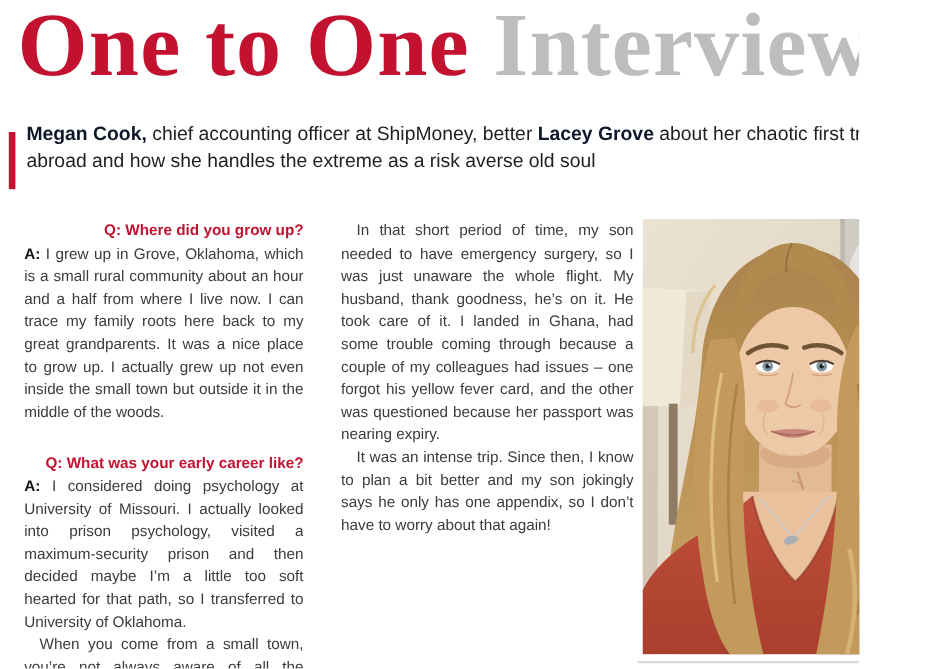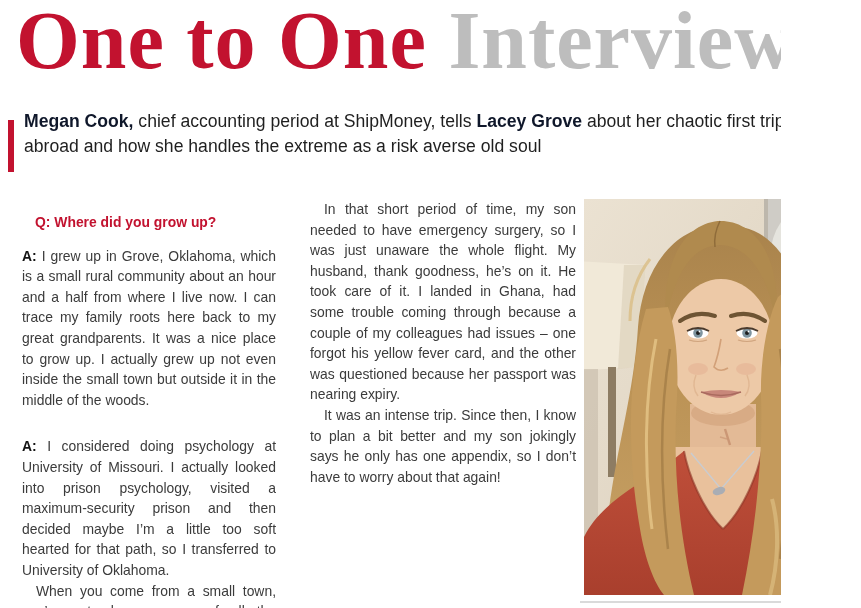--- a/index.html
+++ b/index.html
@@ -55,26 +55,26 @@
     top: 199px;
     font-size: 13.9px;
     line-height: 20.6px;
     color: #3b3b3b;
     text-align: justify;
   }
   .col-left  { left: 22px;  width: 254px; height: 409px; overflow: hidden; }
   .col-right { left: 310px; width: 266px; height: 409px; overflow: hidden; }
 
   .q-heading {
-    margin: 13px;
+    margin: 0;
     font-size: 13.9px;
     line-height: 20.6px;
     font-weight: 700;
     color: #c2122f;
-    text-align: left;
+    text-align: right;
   }
   .answer { margin: 0; }
   .answer b { color: #141414; }
   .qa + .qa { margin-top: 26px; }
   .indent { margin: 0; text-indent: 14px; }
 
   
   .photo {
     position: absolute;
     left: 584px;
@@ -94,28 +94,29 @@
 </style>
 </head>
 <body>
 
 <div class="page">
 
   <h1 class="masthead"><span class="t-red">One to One</span><span class="t-gray"> Interview</span></h1>
 
   <div class="intro-bar"></div>
 
-  <p class="intro"><b>Megan Cook,</b><span> chief accounting period at ShipMoney, tells </span><b>Lacey Grove</b><span> about her chaotic first trip abroad and how she handles the extreme as a risk averse old soul</span></p>
+  <p class="intro"><b>Megan Cook,</b><span> chief accounting officer at ShipMoney, better </span><b>Lacey Grove</b><span> about her chaotic first trip abroad and how she handles the extreme as a risk averse old soul</span></p>
 
   <div class="col col-left">
     <div class="qa">
       <h3 class="q-heading">Q: Where did you grow up?</h3>
       <p class="answer"><b>A:</b><span> I grew up in Grove, Oklahoma, which is a small rural community about an hour and a half from where I live now. I can trace my family roots here back to my great grandparents. It was a nice place to grow up. I actually grew up not even inside the small town but outside it in the middle of the woods.</span></p>
     </div>
     <div class="qa">
+      <h3 class="q-heading">Q: What was your early career like?</h3>
       <p class="answer"><b>A:</b><span> I considered doing psychology at University of Missouri. I actually looked into prison psychology, visited a maximum-security prison and then decided maybe I’m a little too soft hearted for that path, so I transferred to University of Oklahoma.</span></p>
       <p class="indent">When you come from a small town, you’re not always aware of all the opportunities that are out there, but I discovered just how large the world is during those early years at</p>
     </div>
   </div>
 
   <div class="col col-right">
     <p class="indent">In that short period of time, my son needed to have emergency surgery, so I was just unaware the whole flight. My husband, thank goodness, he’s on it. He took care of it. I landed in Ghana, had some trouble coming through because a couple of my colleagues had issues – one forgot his yellow fever card, and the other was questioned because her passport was nearing expiry.</p>
     <p class="indent">It was an intense trip. Since then, I know to plan a bit better and my son jokingly says he only has one appendix, so I don’t have to worry about that again!</p>
   </div>
 

